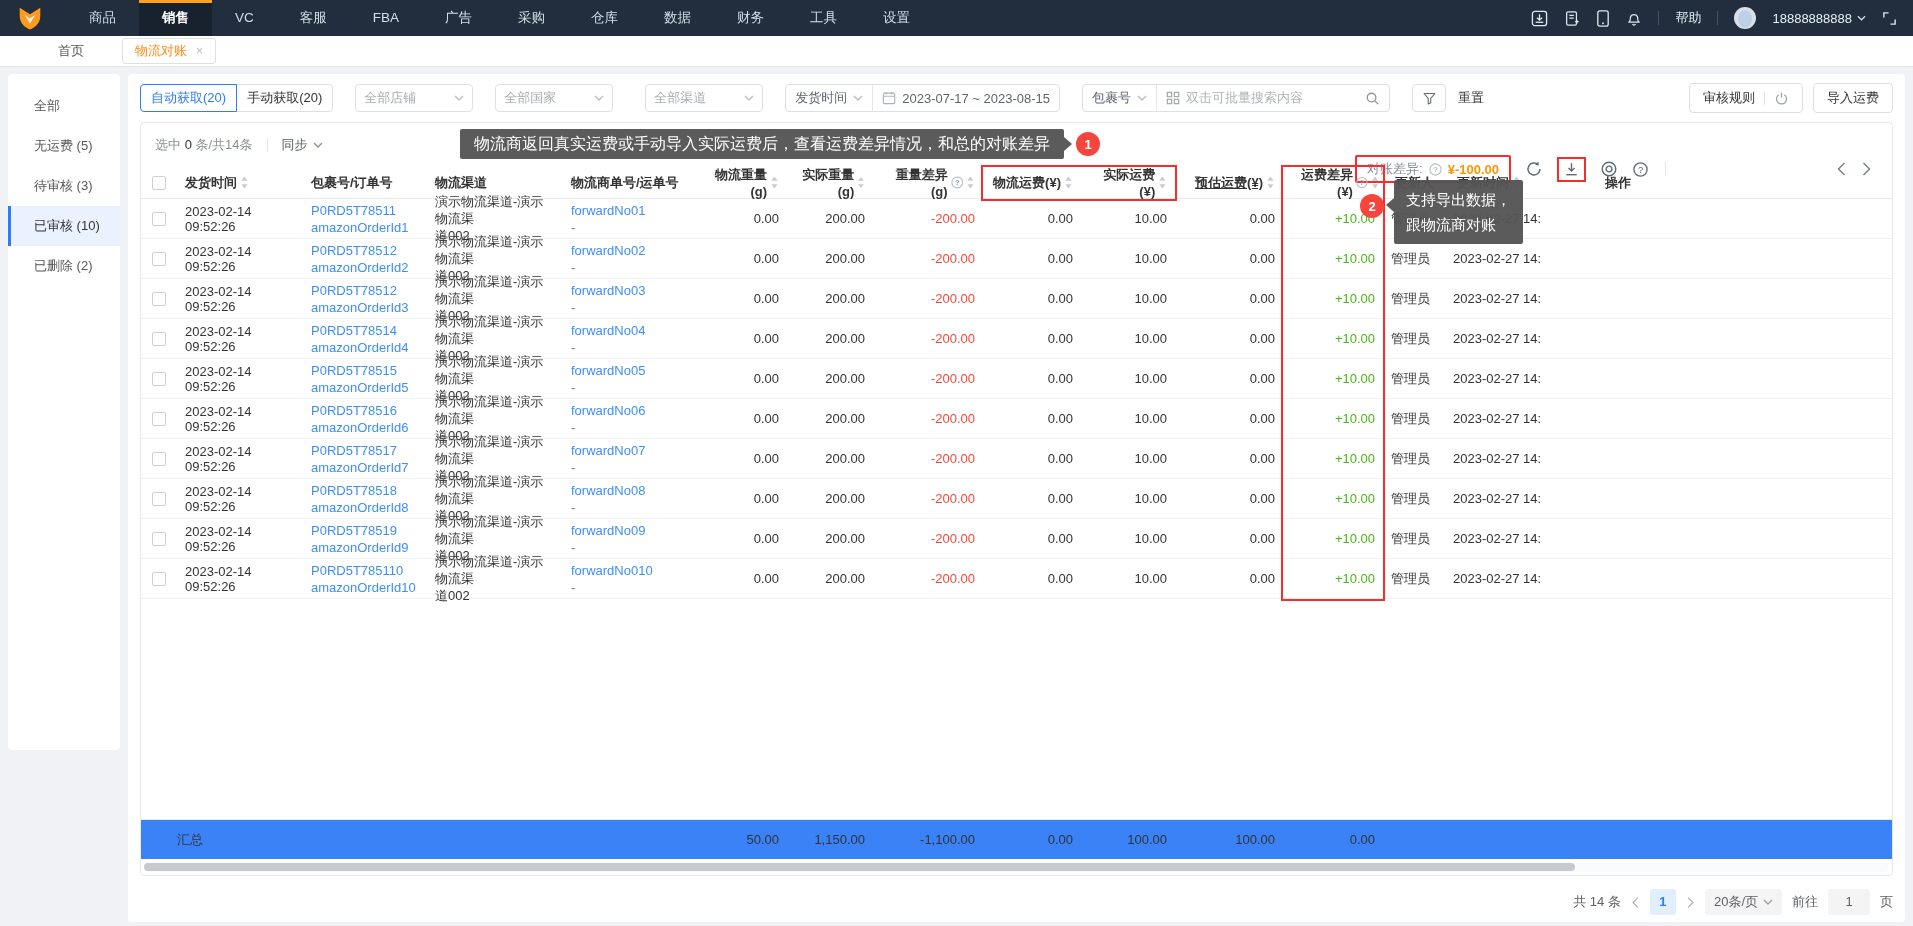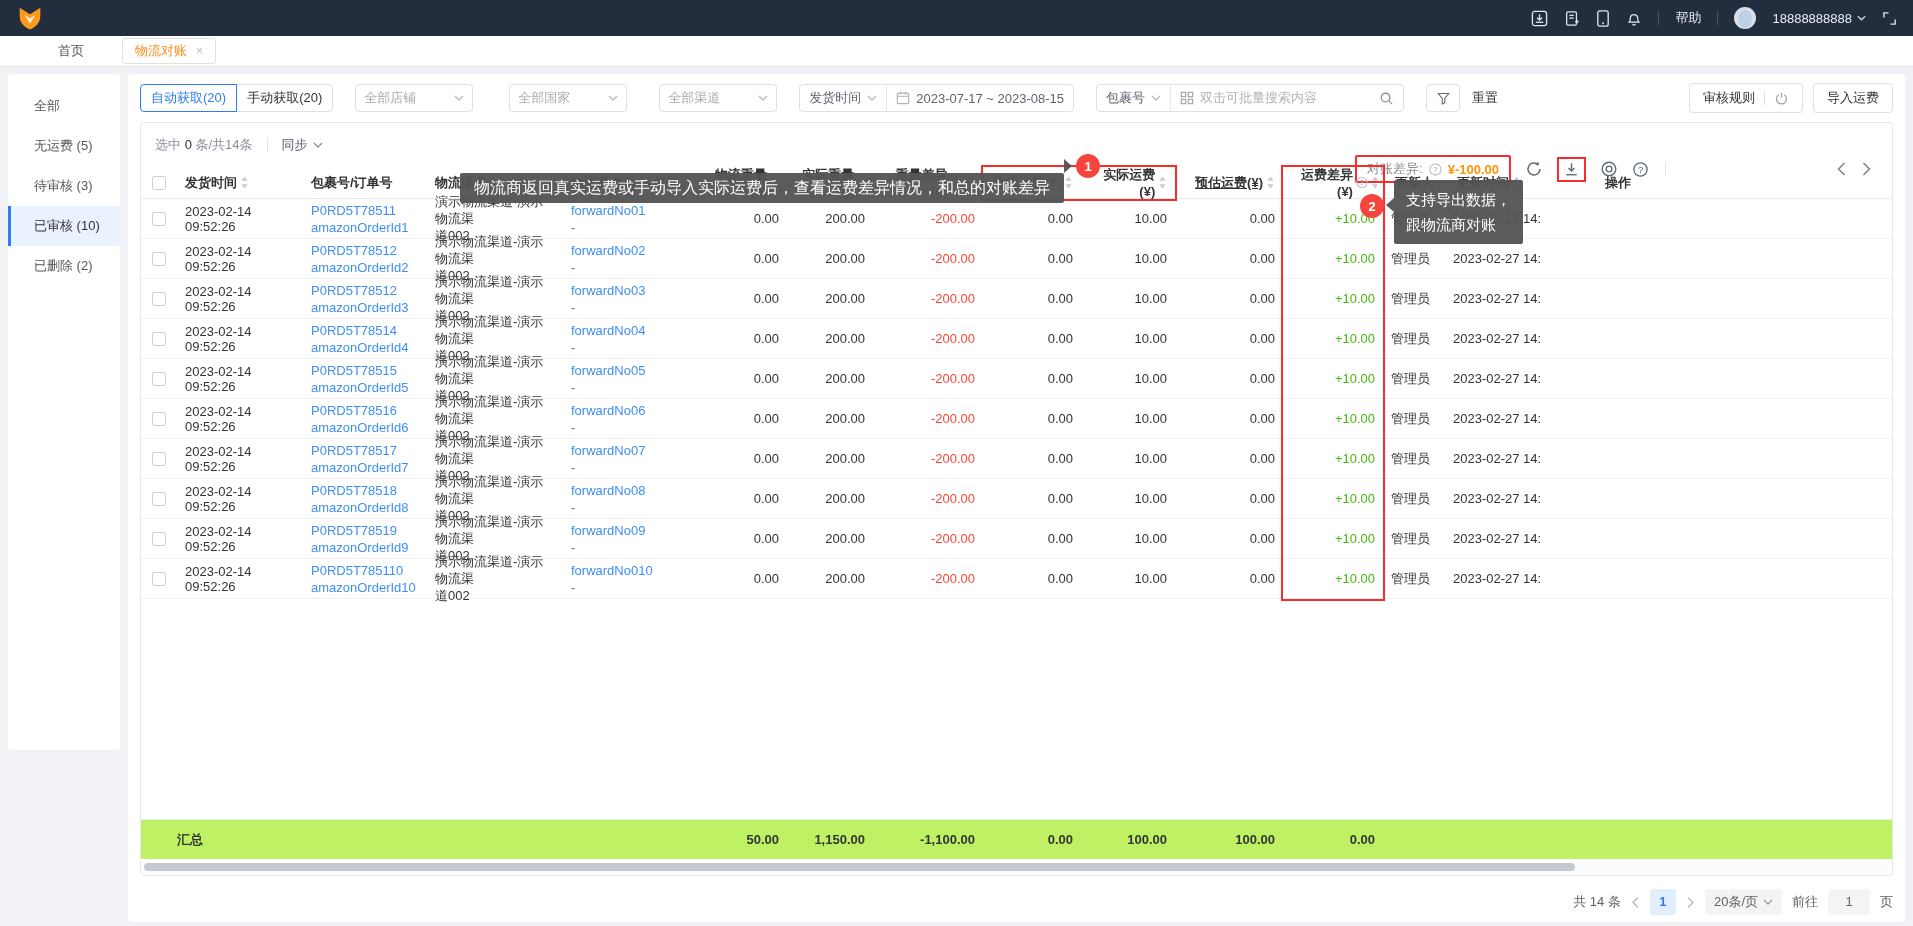--- a/index.html
+++ b/index.html
@@ -84,51 +84,65 @@
   .neg { color:#f5483b; }
   .pos { color:#49b812; }
   .clip { overflow:hidden; white-space:nowrap; }
 
   
   .red-box { position:absolute; border:2px solid #f92c2c; pointer-events:none; z-index:12; }
   #freight-box { left:840px; top:42px; width:196px; height:36px; }
   #fdiff-box  { left:1140px; top:42px; width:104px; height:436px; }
 
   
-  .summary { position:absolute; left:0; right:0; bottom:16px; height:40px; border-top:1px solid #e8eaf0; display:flex; align-items:center; font-weight:bold; background:#bef264; }
+  .summary { position:absolute; left:0; right:0; bottom:16px; height:40px; border-top:1px solid #e8eaf0; display:flex; align-items:center; font-weight:normal; background:#3b82f6; }
   .hscroll { position:absolute; left:3px; right:3px; bottom:3px; height:10px; background:#fafbfc; border-radius:5px; }
   .hthumb { position:absolute; left:0; top:1px; height:8px; width:82%; background:#c6c9cf; border-radius:4px; cursor:pointer; }
 
   
   .pager { height:36px; display:flex; align-items:center; justify-content:flex-end; gap:10px; margin-top:8px; color:#606266; }
   .pg-num { color:#606266; }
   .pg-cur { min-width:26px; height:26px; line-height:26px; text-align:center; background:#e1eefc; color:#2e7cf6; border-radius:3px; font-weight:bold; cursor:pointer; }
   .pg-size { height:26px; background:#f4f4f5; border-radius:3px; padding:0 9px; display:flex; align-items:center; gap:5px; cursor:pointer; }
   .pg-goto { width:42px; height:26px; background:#f4f4f5; border-radius:3px; text-align:center; line-height:26px; cursor:text; }
   .pg-ar { cursor:pointer; }
   #tip1-wrap { position:absolute; left:332px; top:55px; z-index:30; display:flex; align-items:center; }
-  #tip1-box { position:static; height:30px; line-height:30px; padding:0 14px; font-size:16px; white-space:nowrap; background:rgba(84,84,84,0.96); color:#fff; border-radius:2px;margin-top:44px; }
+  #tip1-box { position:static; height:30px; line-height:30px; padding:0 14px; font-size:16px; white-space:nowrap; background:rgba(84,84,84,0.96); color:#fff; border-radius:2px; }
   .arrow-r { width:0; height:0; border-top:7px solid transparent; border-bottom:7px solid transparent; border-left:8px solid rgba(84,84,84,0.96); }
   .arrow-l { width:0; height:0; border-top:7px solid transparent; border-bottom:7px solid transparent; border-right:8px solid rgba(84,84,84,0.96); }
   .badge { width:24px; height:24px; border-radius:50%; background:#f5453d; color:#fff; font-weight:bold; font-size:13px; display:flex; align-items:center; justify-content:center; margin-left:4px; }
   #tip2-wrap { position:absolute; left:1232px; top:106px; z-index:30; display:flex; align-items:flex-start; }
   #tip2-wrap .badge { margin:14px 2px 0 0; }
   #tip2-wrap .arrow-l { margin-top:18px; }
   #tip2-box { padding:7px 12px; font-size:15px; line-height:25px; background:rgba(84,84,84,0.96); color:#fff; border-radius:2px; white-space:nowrap; }
 </style>
 </head>
 <body>
 
 <div class="topnav">
   <span class="logo">
     <svg width="28" height="26" viewBox="0 0 24 24">
         <path d="M2.5 2.5 L12 8.5 L21.5 2.5 L21.5 10 C21.5 16.5 17.5 20.5 12 22.5 C6.5 20.5 2.5 16.5 2.5 10 Z" fill="#ff9a1e"></path>
         <path d="M7 9 L12 12.5 L17 9 L12 17 Z" fill="#fff3e2"></path>
       </svg>
   </span>
+  <nav class="nav-menu" id="nav-menu">
+      <span class="nav-item">商品</span>
+      <span class="nav-item active">销售</span>
+      <span class="nav-item">VC</span>
+      <span class="nav-item">客服</span>
+      <span class="nav-item">FBA</span>
+      <span class="nav-item">广告</span>
+      <span class="nav-item">采购</span>
+      <span class="nav-item">仓库</span>
+      <span class="nav-item">数据</span>
+      <span class="nav-item">财务</span>
+      <span class="nav-item">工具</span>
+      <span class="nav-item">设置</span>
+    </nav>
   <div class="nav-right">
     <span class="ic">
       <svg width="17" height="17" viewBox="0 0 18 18">
           <rect x="1.5" y="1.5" width="15" height="15" rx="2.5" fill="none" stroke="#dfe5ec" stroke-width="1.4"></rect>
           <path d="M9 4.5 v6 M6.3 8.2 L9 10.8 L11.7 8.2" fill="none" stroke="#dfe5ec" stroke-width="1.4"></path>
           <path d="M5 13 h8" stroke="#dfe5ec" stroke-width="1.4"></path>
         </svg>
     </span>
     <span class="ic">
       <svg width="16" height="17" viewBox="0 0 18 18">
@@ -190,21 +204,21 @@
 
     <div class="filter-row">
       <span class="fbtn first on">自动获取(20)</span>
       <span class="fbtn second" style="margin-left:-9px">手动获取(20)</span>
       <span class="sel w118" style="margin-left:14px">
         <span>全部店铺</span>
         <svg width="10" height="6" viewBox="0 0 10 6">
             <path d="M1 1 L5 5 L9 1" fill="none" stroke="#b8bcc4" stroke-width="1.3"></path>
           </svg>
       </span>
-      <span class="sel w118" style="margin-left:28px">
+      <span class="sel w118" style="margin-left:14px">
         <span>全部国家</span>
         <svg width="10" height="6" viewBox="0 0 10 6">
             <path d="M1 1 L5 5 L9 1" fill="none" stroke="#b8bcc4" stroke-width="1.3"></path>
           </svg>
       </span>
       <span class="sel w118" style="margin-left:24px">
         <span>全部渠道</span>
         <svg width="10" height="6" viewBox="0 0 10 6">
             <path d="M1 1 L5 5 L9 1" fill="none" stroke="#b8bcc4" stroke-width="1.3"></path>
           </svg>

